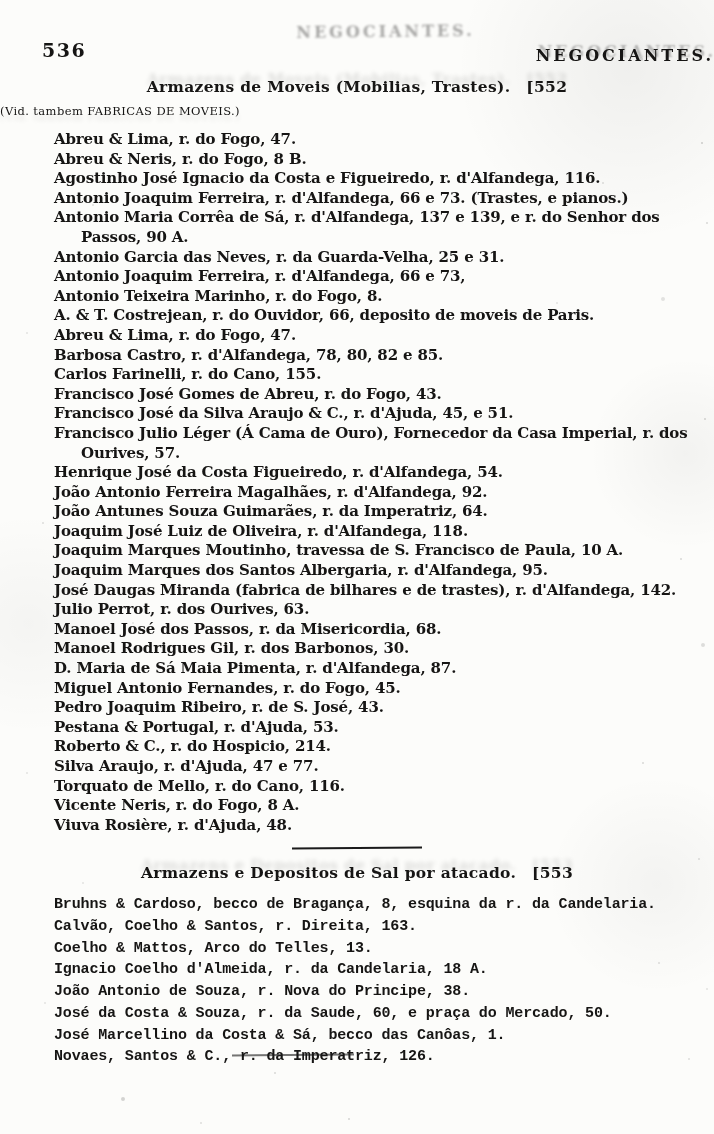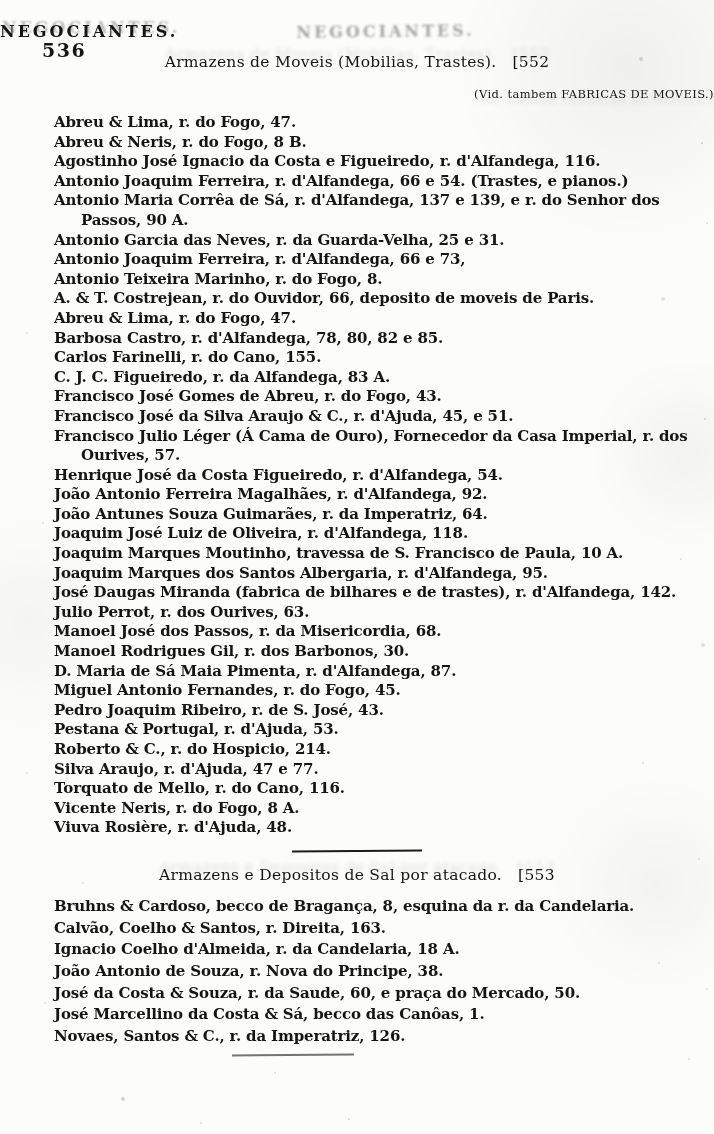--- a/index.html
+++ b/index.html
@@ -36,52 +36,52 @@
       556px 302px 0 0 rgba(0,0,0,.10), 602px 182px 0 0 rgba(0,0,0,.12),
       26px 332px 0 0 rgba(0,0,0,.10), 26px 772px 0 0 rgba(0,0,0,.10),
       706px 222px 0 0 rgba(0,0,0,.14), 706px 988px 0 0 rgba(0,0,0,.10),
       348px 1118px 0 0 rgba(0,0,0,.16), 200px 1122px 0 0 rgba(0,0,0,.12);
   }
   .page-number {
     position: absolute; left: 42px; top: 39px;
     font-size: 19px; font-weight: bold; letter-spacing: 1.5px;
   }
   .running-head {
-    text-align: left; padding-top: 22px;
+    text-align: right; padding-top: 46px;
     font-size: 16px; font-weight: bold; letter-spacing: 3px;
     text-shadow: 2px -4px 2px rgba(20,20,20,.28);
   }
   .running-head-ghost {
     position: absolute; top: 22px; left: 50%;
     transform: translateX(-34%) rotate(-0.6deg);
     font-size: 16px; font-weight: bold; letter-spacing: 3px;
     filter: blur(1.3px); opacity: .38; pointer-events: none;
     white-space: nowrap;
   }
   .section-head {
     text-align: center; margin-top: 12px;
-    font-size: 15.5px; font-weight: normal; letter-spacing: .3px;
+    font-size: 15.5px; font-weight: bold; letter-spacing: .3px;
     text-shadow: 0 -8px 4px rgba(0,0,0,.13);
   }
   .section-head .ref { margin-left: 16px; }
   .section-note {
-    text-align: right; margin-top: 16px;
+    text-align: left; margin-top: 8px;
     font-size: 11.5px; letter-spacing: .4px;
     text-shadow: 0 6px 4px rgba(0,0,0,.10);
   }
   ol.entries {
     list-style: none; margin: 12px 0 0 8px;
     padding: 0 8px 0 46px;
   }
   ol.entries .entry {
     font-size: 15px; font-weight: bold; letter-spacing: -0.15px;
     line-height: 19.6px;
     padding-left: 27px; text-indent: -27px;
   }
-  ol.entries.wide .entry { line-height: 21.7px; }
+  ol.entries.wide .entry { line-height: 21.7px; font-family: Liberation Mono, monospace; }
   .divider {
     width: 130px; height: 2px; background: #1b1b1b;
     margin: 12px auto 0 auto; transform: rotate(-0.4deg);
     box-shadow: -14px 3px 2px -1px rgba(0,0,0,.35);
   }
   .section2-block { margin-top: 14px; }
   .section2-block .section-head { }
   .artifact-overline {
     position: absolute; left: 232px; top: 1054px;
     width: 122px; height: 2px;
@@ -102,30 +102,29 @@
 
   <div class="section1-block">
     <div class="section-head">
       <span>Armazens de Moveis (Mobilias, Trastes).</span><span class="ref">[552</span>
     </div>
     <div class="section-note">(Vid. tambem FABRICAS DE MOVEIS.)</div>
     <ol class="entries">
         <li class="entry">Abreu &amp; Lima, r. do Fogo, 47.</li>
         <li class="entry">Abreu &amp; Neris, r. do Fogo, 8 B.</li>
         <li class="entry">Agostinho José Ignacio da Costa e Figueiredo, r. d'Alfandega, 116.</li>
-        <li class="entry">Antonio Joaquim Ferreira, r. d'Alfandega, 66 e 54. (Trastes, e pianos.)</li>
+        <li class="entry">Antonio Joaquim Ferreira, r. d'Alfandega, 66 e 73. (Trastes, e pianos.)</li>
         <li class="entry">Antonio Maria Corrêa de Sá, r. d'Alfandega, 137 e 139, e r. do Senhor dos Passos, 90 A.</li>
         <li class="entry">Antonio Garcia das Neves, r. da Guarda-Velha, 25 e 31.</li>
         <li class="entry">Antonio Joaquim Ferreira, r. d'Alfandega, 66 e 73,</li>
         <li class="entry">Antonio Teixeira Marinho, r. do Fogo, 8.</li>
         <li class="entry">A. &amp; T. Costrejean, r. do Ouvidor, 66, deposito de moveis de Paris.</li>
         <li class="entry">Abreu &amp; Lima, r. do Fogo, 47.</li>
         <li class="entry">Barbosa Castro, r. d'Alfandega, 78, 80, 82 e 85.</li>
         <li class="entry">Carlos Farinelli, r. do Cano, 155.</li>
-        <li class="entry">C. J. C. Figueiredo, r. da Alfandega, 83 A.</li>
         <li class="entry">Francisco José Gomes de Abreu, r. do Fogo, 43.</li>
         <li class="entry">Francisco José da Silva Araujo &amp; C., r. d'Ajuda, 45, e 51.</li>
         <li class="entry">Francisco Julio Léger (Á Cama de Ouro), Fornecedor da Casa Imperial, r. dos Ourives, 57.</li>
         <li class="entry">Henrique José da Costa Figueiredo, r. d'Alfandega, 54.</li>
         <li class="entry">João Antonio Ferreira Magalhães, r. d'Alfandega, 92.</li>
         <li class="entry">João Antunes Souza Guimarães, r. da Imperatriz, 64.</li>
         <li class="entry">Joaquim José Luiz de Oliveira, r. d'Alfandega, 118.</li>
         <li class="entry">Joaquim Marques Moutinho, travessa de S. Francisco de Paula, 10 A.</li>
         <li class="entry">Joaquim Marques dos Santos Albergaria, r. d'Alfandega, 95.</li>
         <li class="entry">José Daugas Miranda (fabrica de bilhares e de trastes), r. d'Alfandega, 142.</li>
@@ -146,20 +145,21 @@
 
   <div class="divider"></div>
 
   <div class="section2-block">
     <div class="section-head">
       <span>Armazens e Depositos de Sal por atacado.</span><span class="ref">[553</span>
     </div>
     <ol class="entries wide">
         <li class="entry">Bruhns &amp; Cardoso, becco de Bragança, 8, esquina da r. da Candelaria.</li>
         <li class="entry">Calvão, Coelho &amp; Santos, r. Direita, 163.</li>
+        <li class="entry">Coelho &amp; Mattos, Arco do Telles, 13.</li>
         <li class="entry">Ignacio Coelho d'Almeida, r. da Candelaria, 18 A.</li>
         <li class="entry">João Antonio de Souza, r. Nova do Principe, 38.</li>
         <li class="entry">José da Costa &amp; Souza, r. da Saude, 60, e praça do Mercado, 50.</li>
         <li class="entry">José Marcellino da Costa &amp; Sá, becco das Canôas, 1.</li>
         <li class="entry">Novaes, Santos &amp; C., r. da Imperatriz, 126.</li>
       </ol>
   </div>
 
   <div class="artifact-overline"></div>
 </div>

